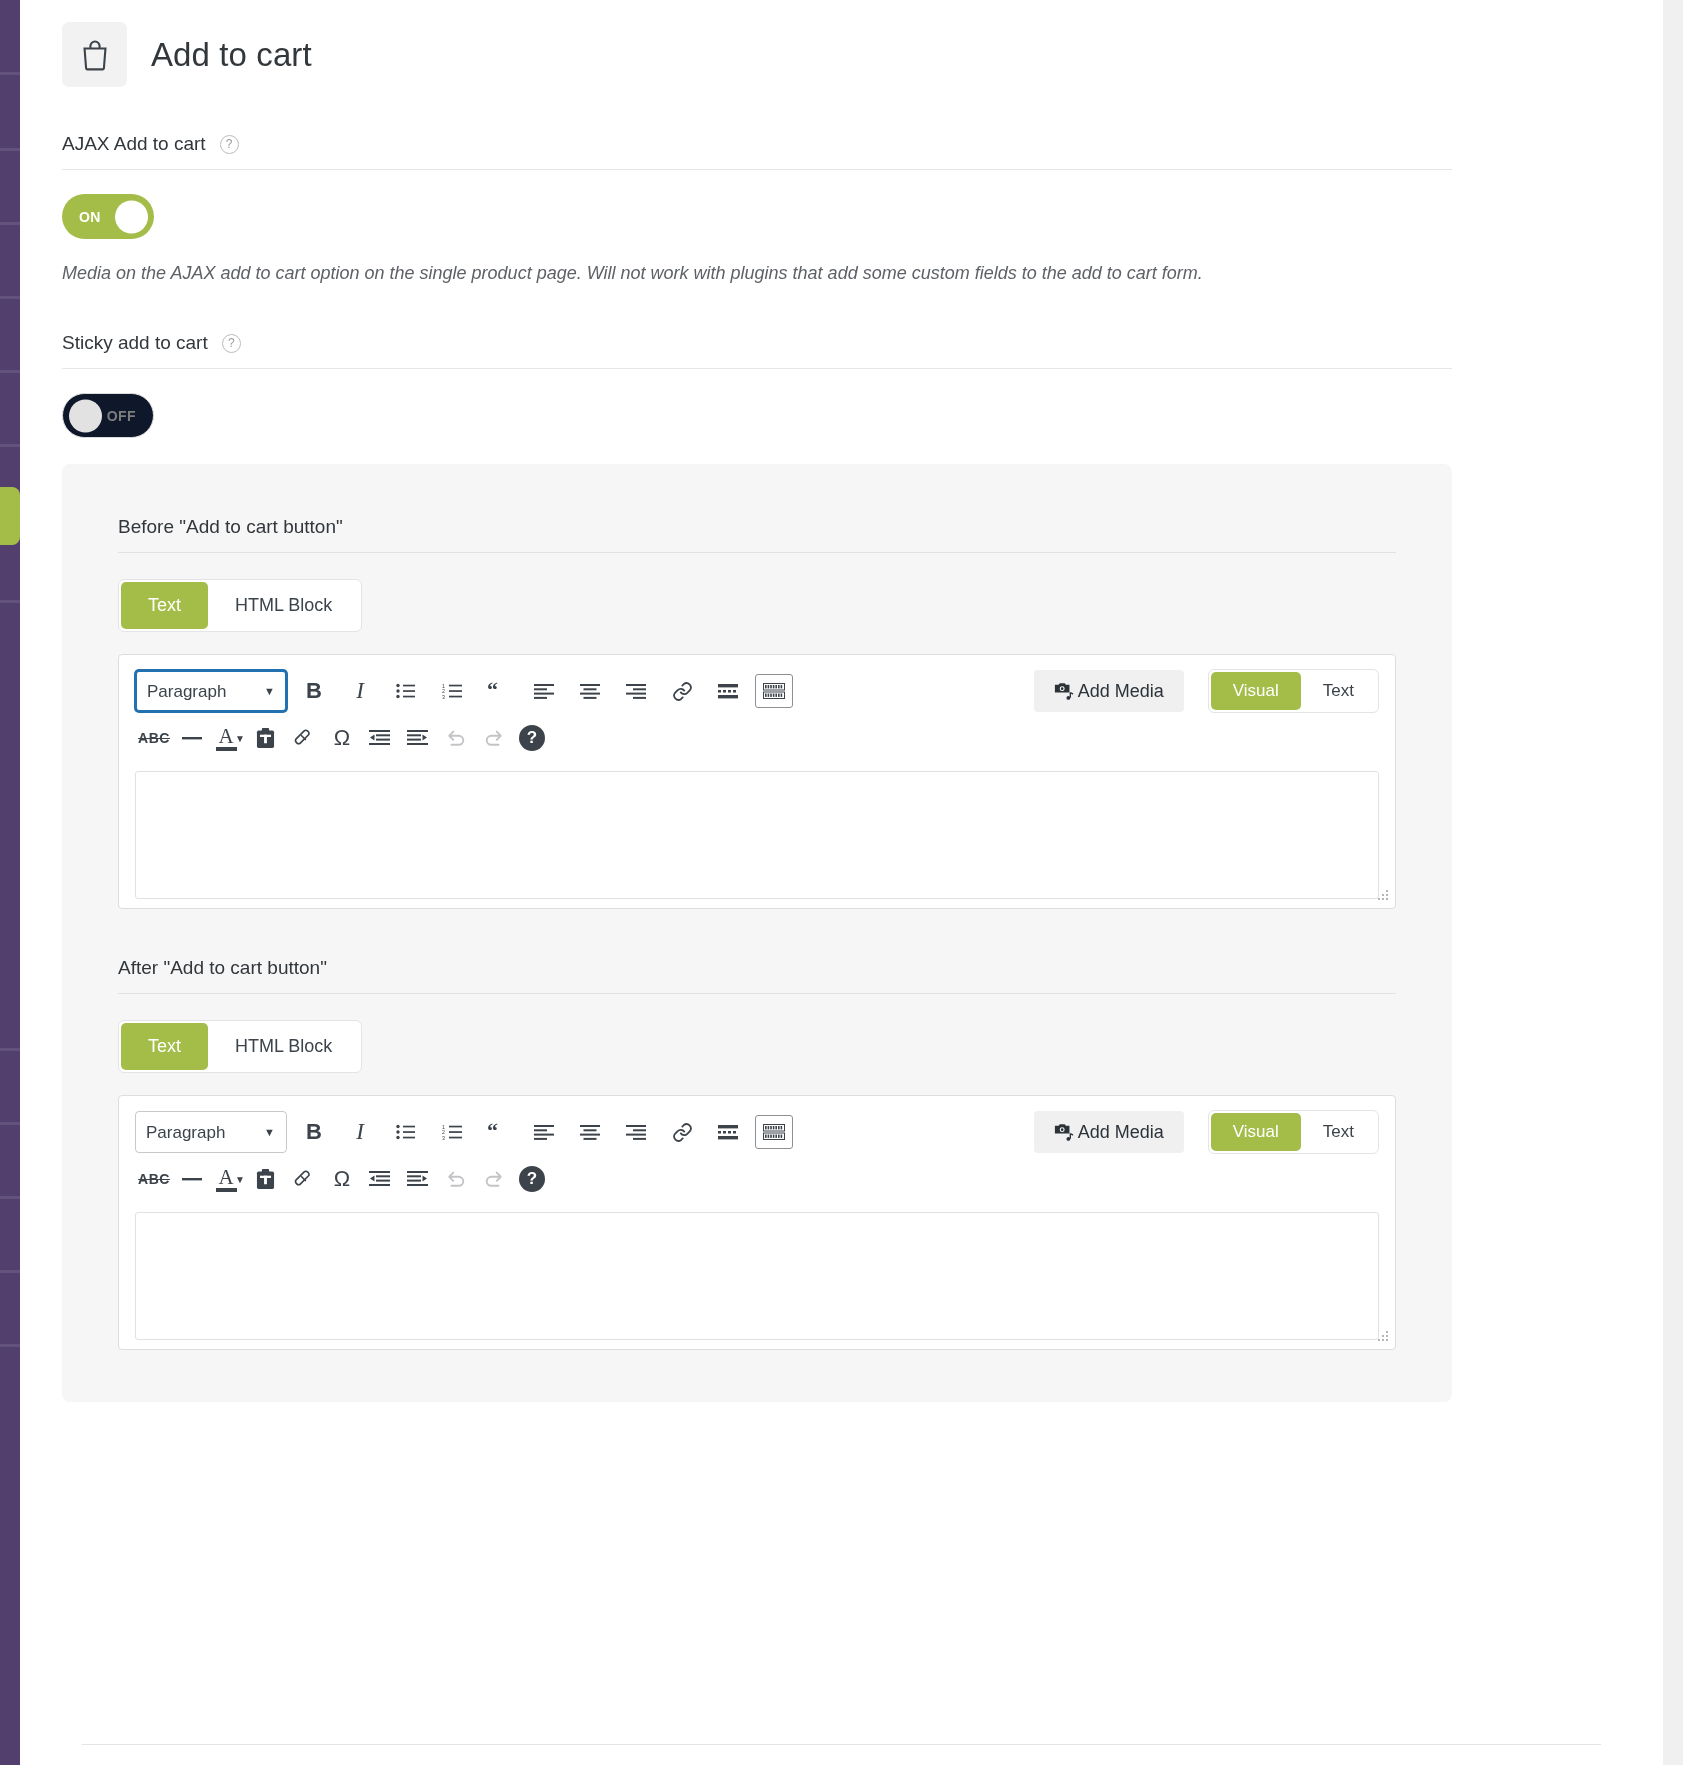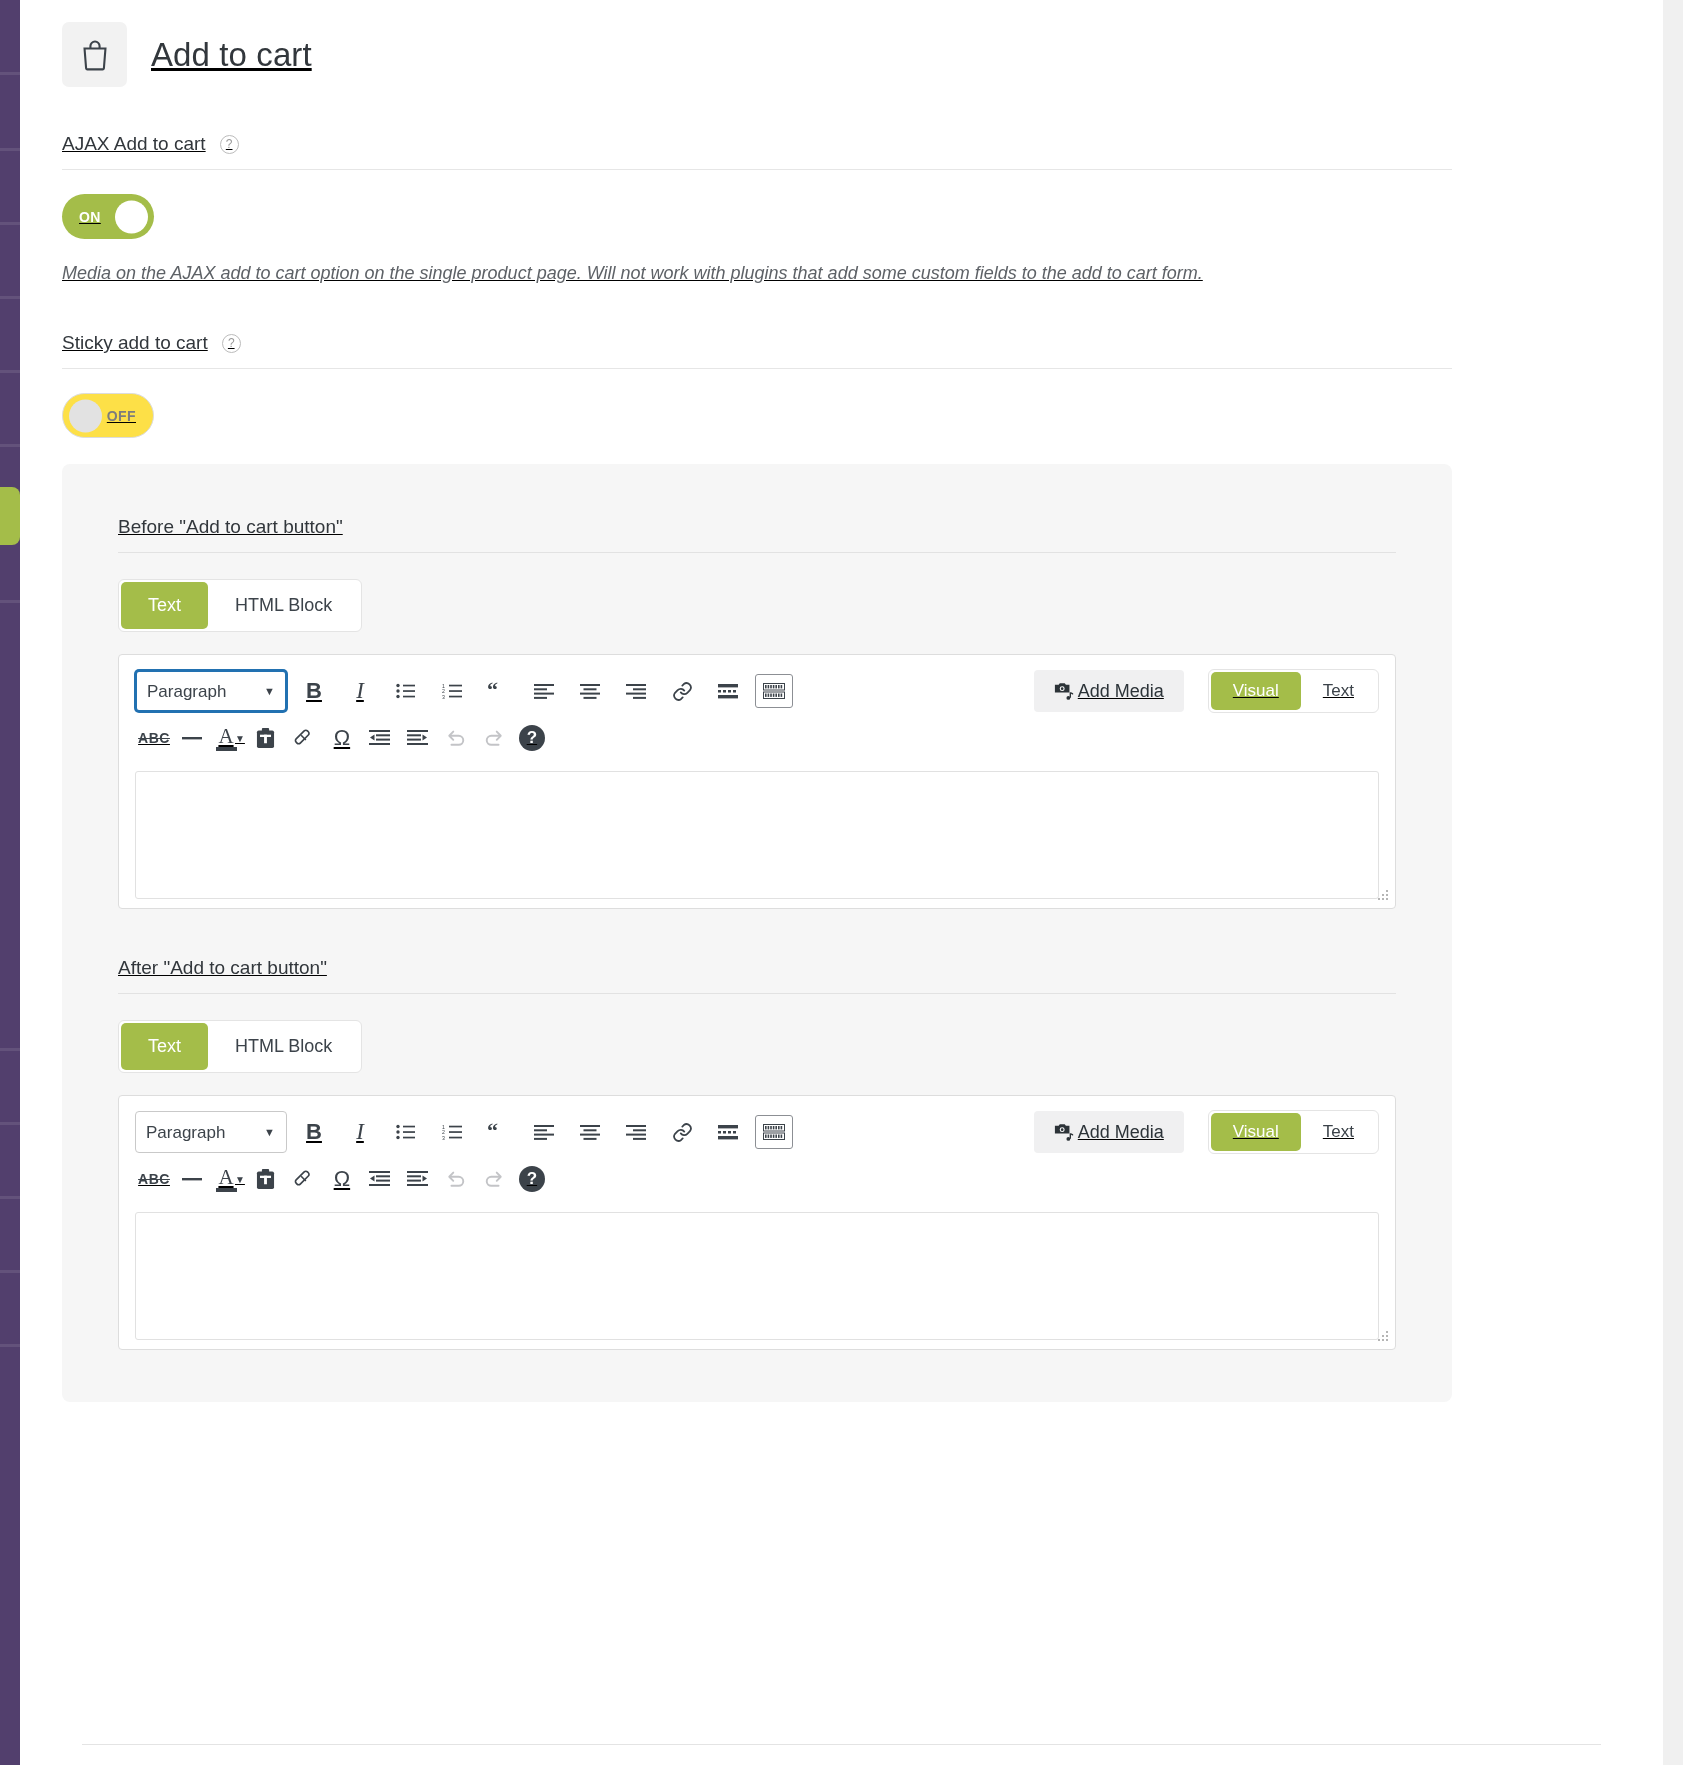--- a/index.html
+++ b/index.html
@@ -44,21 +44,20 @@
     background: #f0f0f0; border-radius: 7px;
   }
 
   
   #content-col {
     position: absolute;
     left: 20px; top: 0;
     width: 1643px; height: 1254px;
     background: #fff;
     padding: 0 42px 0 42px;
-    text-decoration: underline;
   }
   .inner { max-width: 1390px; }
 
   
   .page-header {
     display: flex; align-items: center;
     gap: 24px;
     padding-top: 22px;
   }
   .header-icon {
@@ -95,21 +94,21 @@
   
   .toggle {
     margin-top: 24px;
     width: 92px; height: 45px;
     border-radius: 23px;
     position: relative;
     cursor: pointer;
     display: flex; align-items: center;
   }
   .toggle.on  { background: #a4bd49; justify-content: flex-start; padding-left: 17px; text-align: right; }
-  .toggle.off { background: #fde047; border: 1px solid #dcdcdc; justify-content: flex-end; padding-right: 17px; }
+  .toggle.off { background: #0f172a; border: 1px solid #dcdcdc; justify-content: flex-end; padding-right: 17px; }
   .toggle .knob {
     position: absolute; top: 50%; transform: translateY(-50%);
     width: 33px; height: 33px; border-radius: 50%;
   }
   .toggle.on  .knob { right: 6px; background: #ffffff; }
   .toggle.off .knob { left: 6px;  background: #e2e2e2; }
   .toggle .state {
     font-size: 14px; font-weight: 700; letter-spacing: .4px;
     position: relative; z-index: 2;
   }

